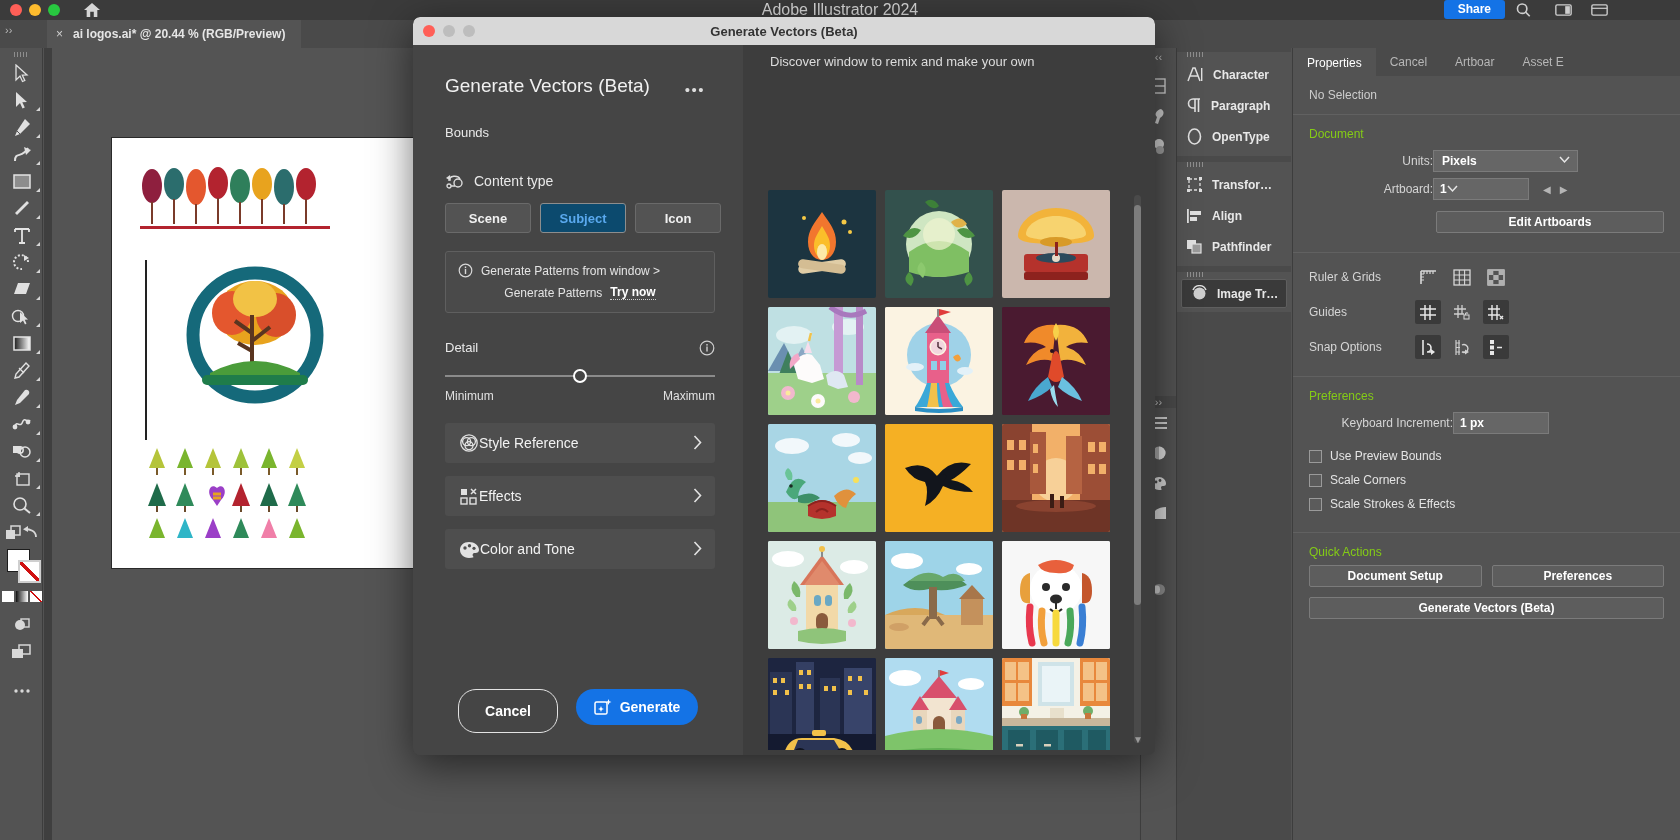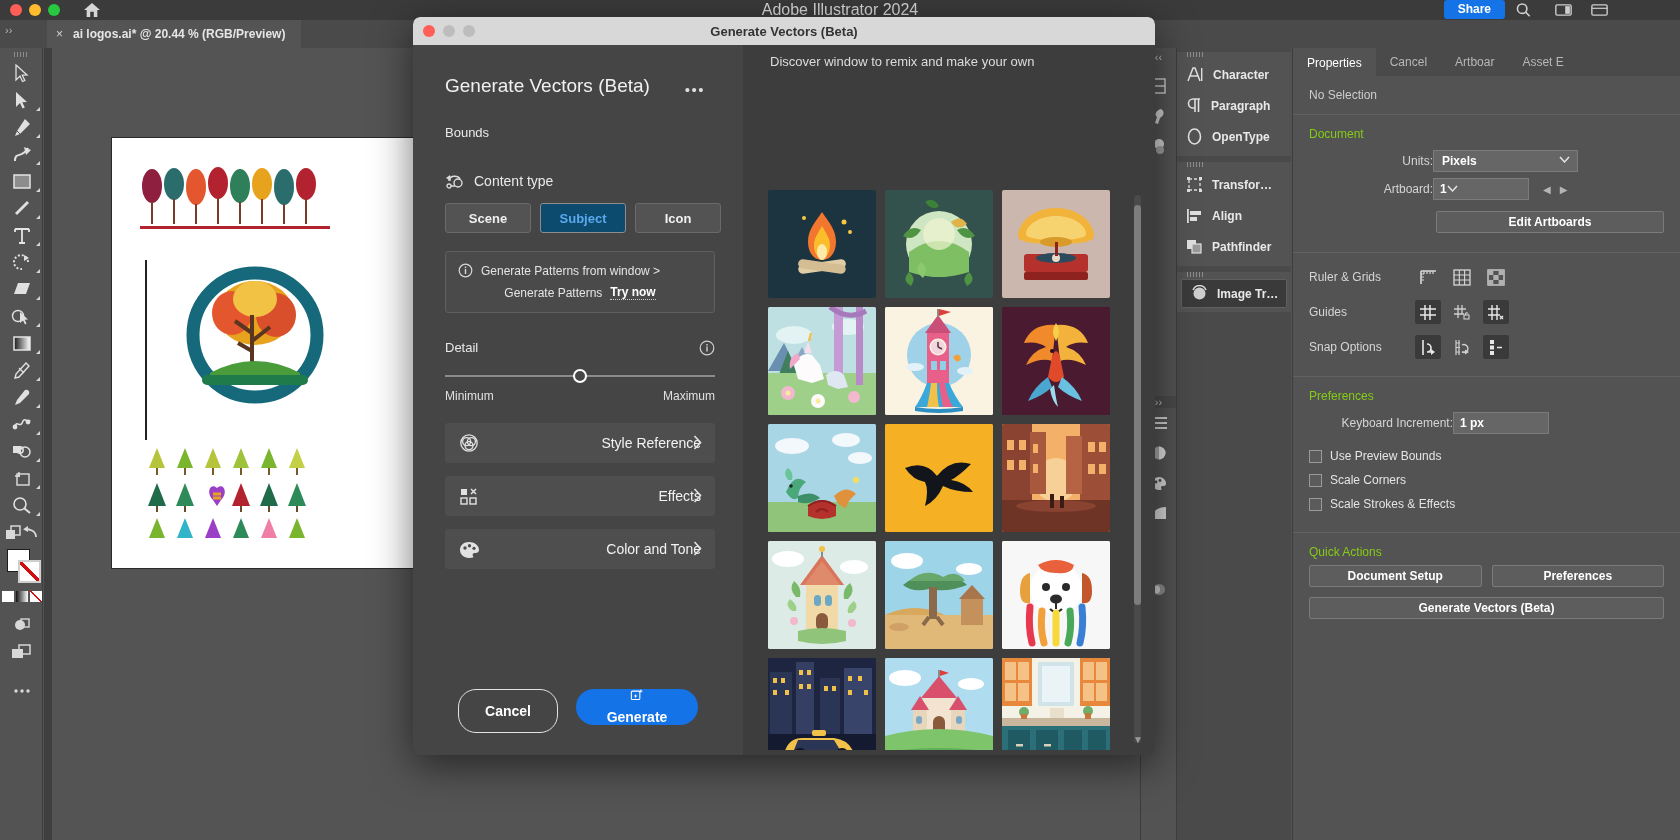--- a/index.html
+++ b/index.html
@@ -211,35 +211,35 @@
   .slider { margin:13px 28px 0 32px; position:relative; height:14px; }
   .strack { position:absolute; left:0; right:0; top:6px; height:2px; background:#8b8b8b; }
   .sthumb { position:absolute; top:0; width:14px; height:14px; border-radius:50%;
     background:#454545; border:2px solid #ffffff; margin-left:-7px; }
   .sends { display:flex; justify-content:space-between; margin:6px 28px 0 32px;
     color:#e0e0e0; font-size:12px; }
 
   .acc {
     margin:13px 28px 0 32px; height:40px; background:#4e4e4e;
     border-radius:3px; display:flex; align-items:center; padding:0 14px;
-    color:#f2f2f2; font-size:14px; gap:12px; position:relative;justify-content:space-between;
+    color:#f2f2f2; font-size:14px; position:relative;
   }
   .acc .cr { position:absolute; right:13px; top:12px; }
 
   .modalfoot { position:absolute; left:0; bottom:22px; width:330px;
     display:flex; justify-content:center; gap:18px; }
   .cancelbtn {
     width:100px; height:44px; border:1px solid #e3e3e3; border-radius:18px;
     color:#fff; font-size:14px; font-weight:bold;
     display:flex; align-items:center; justify-content:center; background:transparent;
   }
   .genbtn {
     width:122px; height:36px; border-radius:18px; background:#1473e6;
     color:#fff; font-size:14px; font-weight:bold;
-    display:flex; align-items:center; justify-content:center; gap:8px;flex-direction:column;
+    display:flex; align-items:center; justify-content:center; gap:8px;
   }
 
   
   .pi-title { color:#f2f2f2; font-size:16px; padding:44px 0 0 27px; }
   .pi-sub { color:#dcdcdc; font-size:13px; padding:9px 0 0 27px; }
   .gallery {
     position:absolute; left:25px; top:145px; width:350px; height:560px;
     display:grid; grid-template-columns:repeat(3,108px); gap:9px;
     overflow:hidden;
   }

